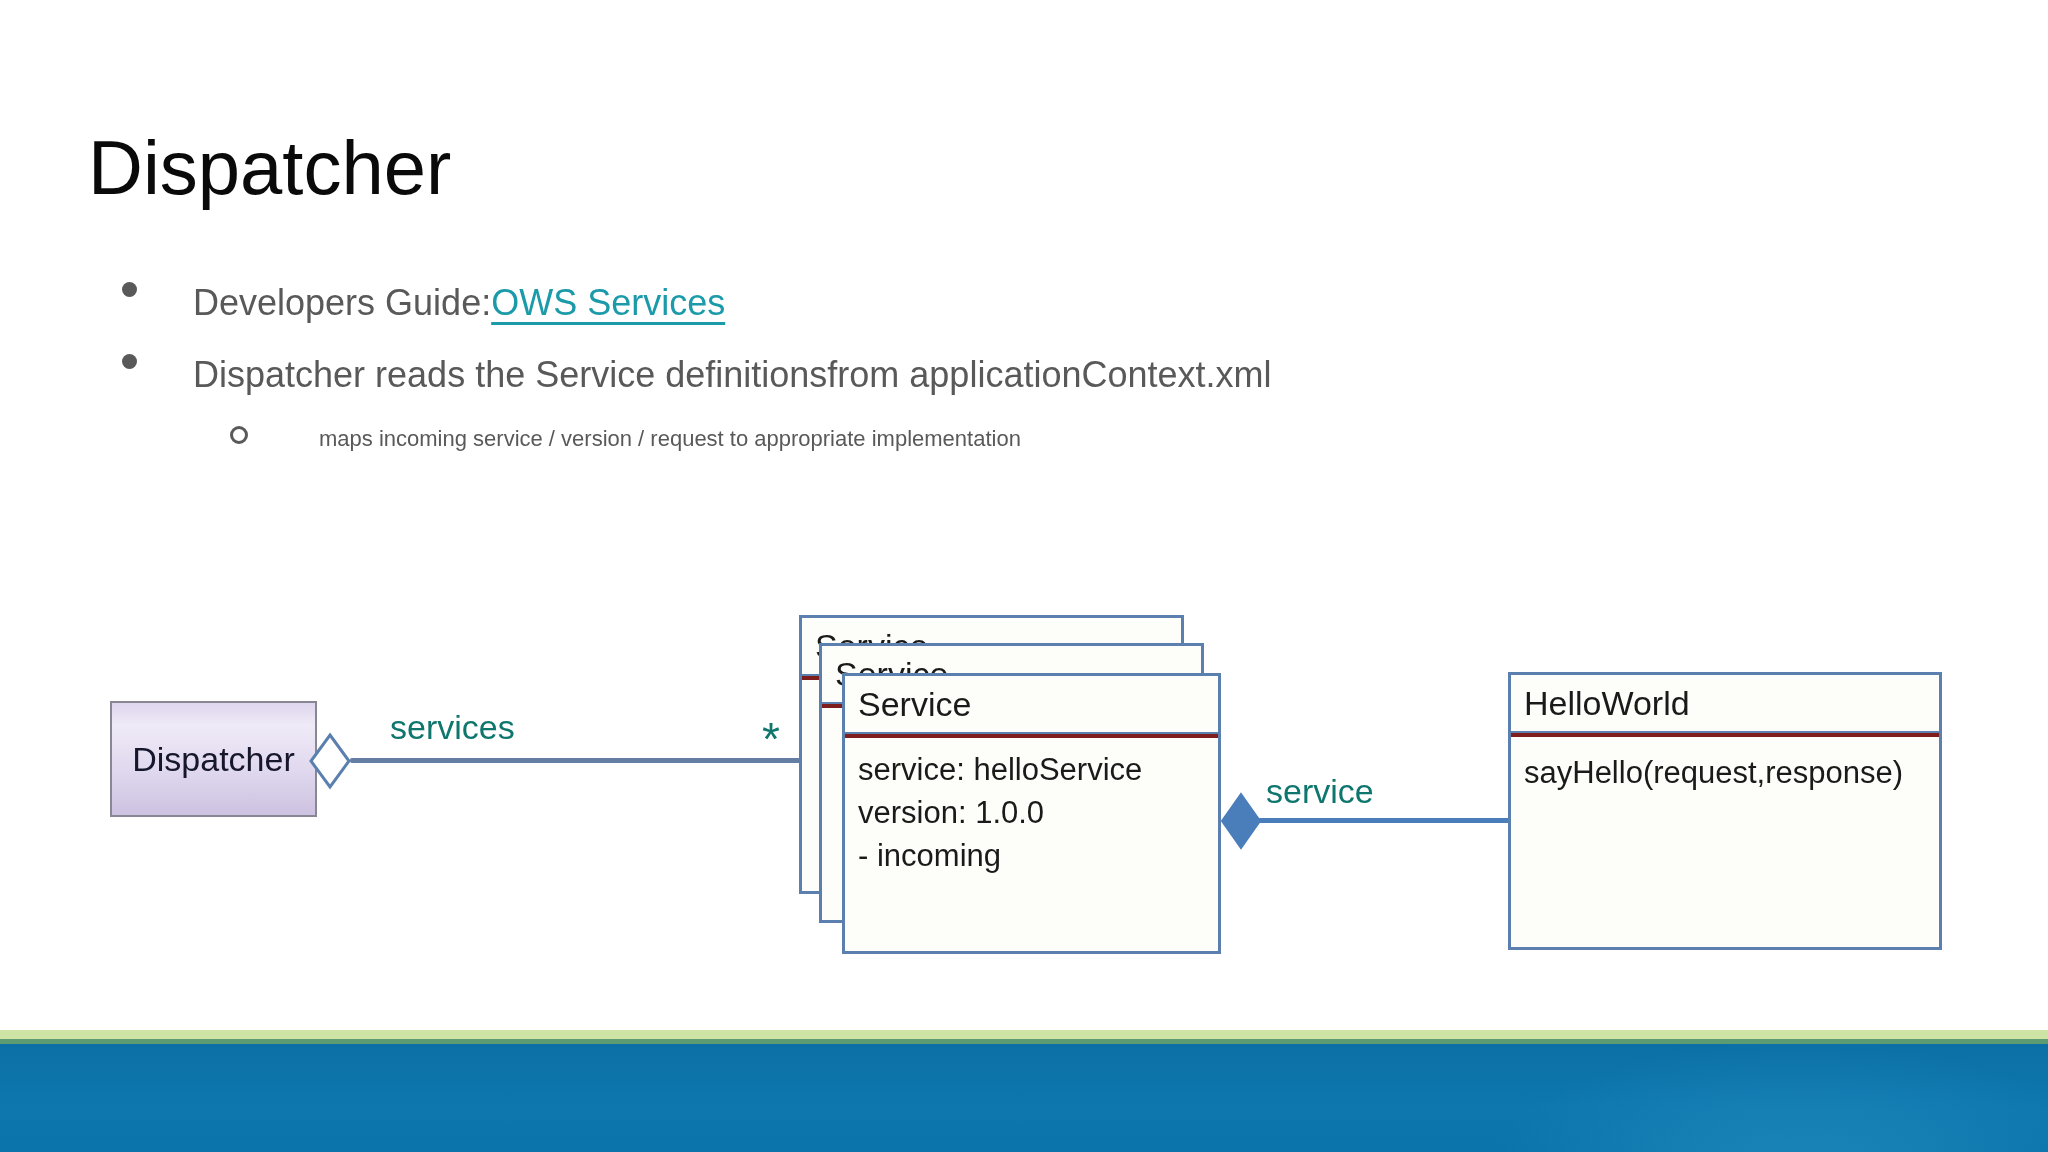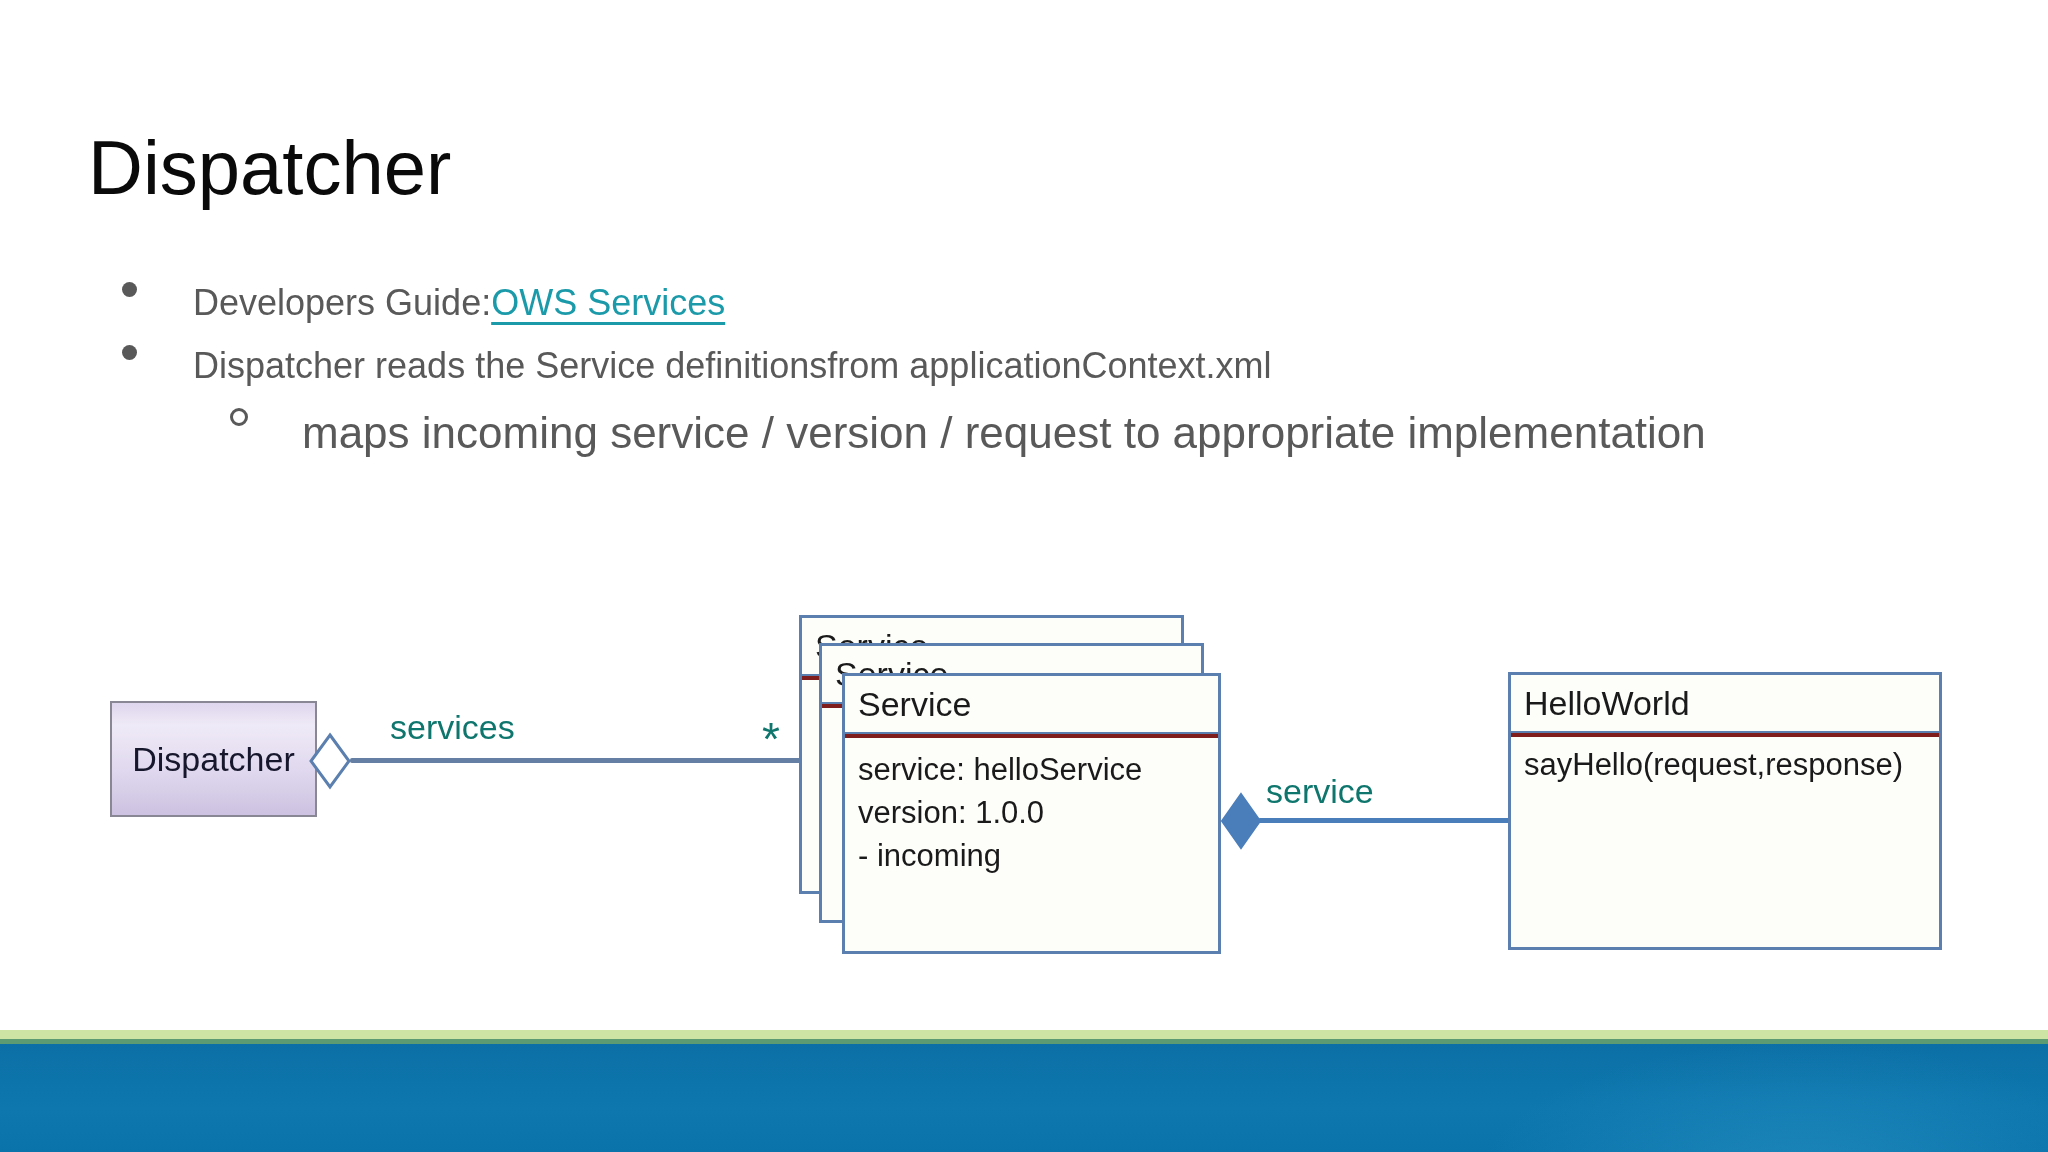--- a/index.html
+++ b/index.html
@@ -12,26 +12,26 @@
   
   .slide-title{
     position:absolute;left:88px;top:128px;
     font-size:76px;line-height:80px;color:#0a0a0a;
     letter-spacing:0px;
   }
 
   
   .bullets{position:absolute;left:118px;top:282px;color:#595959;}
   .bullet-row{display:flex;align-items:flex-start;height:42px;font-size:36px;}
-  .bullet-row + .bullet-row{margin-top:21px;}
+  .bullet-row + .bullet-row{margin-top:30px;}
   .bullet-dot{
     width:15px;height:15px;border-radius:50%;background:#595959;
     margin-left:4px;margin-right:56px;flex:0 0 auto;
   }
-  .sub-row{height:42px;font-size:44px;margin-top:8px;}
+  .sub-row{height:42px;font-size:22px;margin-top:8px;gap:17px;}
   .bullet-circle{
     width:12px;height:12px;border-radius:50%;border:3px solid #595959;
     background:transparent;margin-left:112px;margin-right:54px;flex:0 0 auto;
   }
   .link{
     color:#1b9aaa;cursor:pointer;
     text-decoration:underline;text-decoration-thickness:3px;text-underline-offset:7px;
   }
 
   
@@ -64,21 +64,21 @@
   .label-multiplicity{left:762px;top:712px;font-size:46px;}
   .label-service{left:1266px;top:772px;}
   .diamond{position:absolute;}
   .diamond-open{left:308px;top:732px;}
   .diamond-filled{left:1219px;top:791px;}
 
   .svc-back{left:799px;top:615px;width:385px;height:279px;}
   .svc-middle{left:819px;top:643px;width:385px;height:280px;z-index:2;}
   .svc-front{left:842px;top:673px;width:379px;height:281px;z-index:3;}
   .hw-box{left:1508px;top:672px;width:434px;height:278px;}
-  .hw-box .uml-body{padding-top:6px;}
+  .hw-box .uml-body{padding-top:14px;}
 
   
   .footer-light-green{position:absolute;left:0;top:1030px;width:2048px;height:9px;background:#cde4a5;}
   .footer-dark-green{position:absolute;left:0;top:1039px;width:2048px;height:5px;background:#5d9c72;}
   .footer-blue{
     position:absolute;left:0;top:1044px;width:2048px;height:108px;
     background:
       radial-gradient(ellipse 500px 220px at 88% 130%, rgba(46,150,199,0.55) 0%, rgba(46,150,199,0) 65%),
       linear-gradient(180deg,#0c70a6 0%,#0d77ae 60%,#0a73aa 100%);
   }

